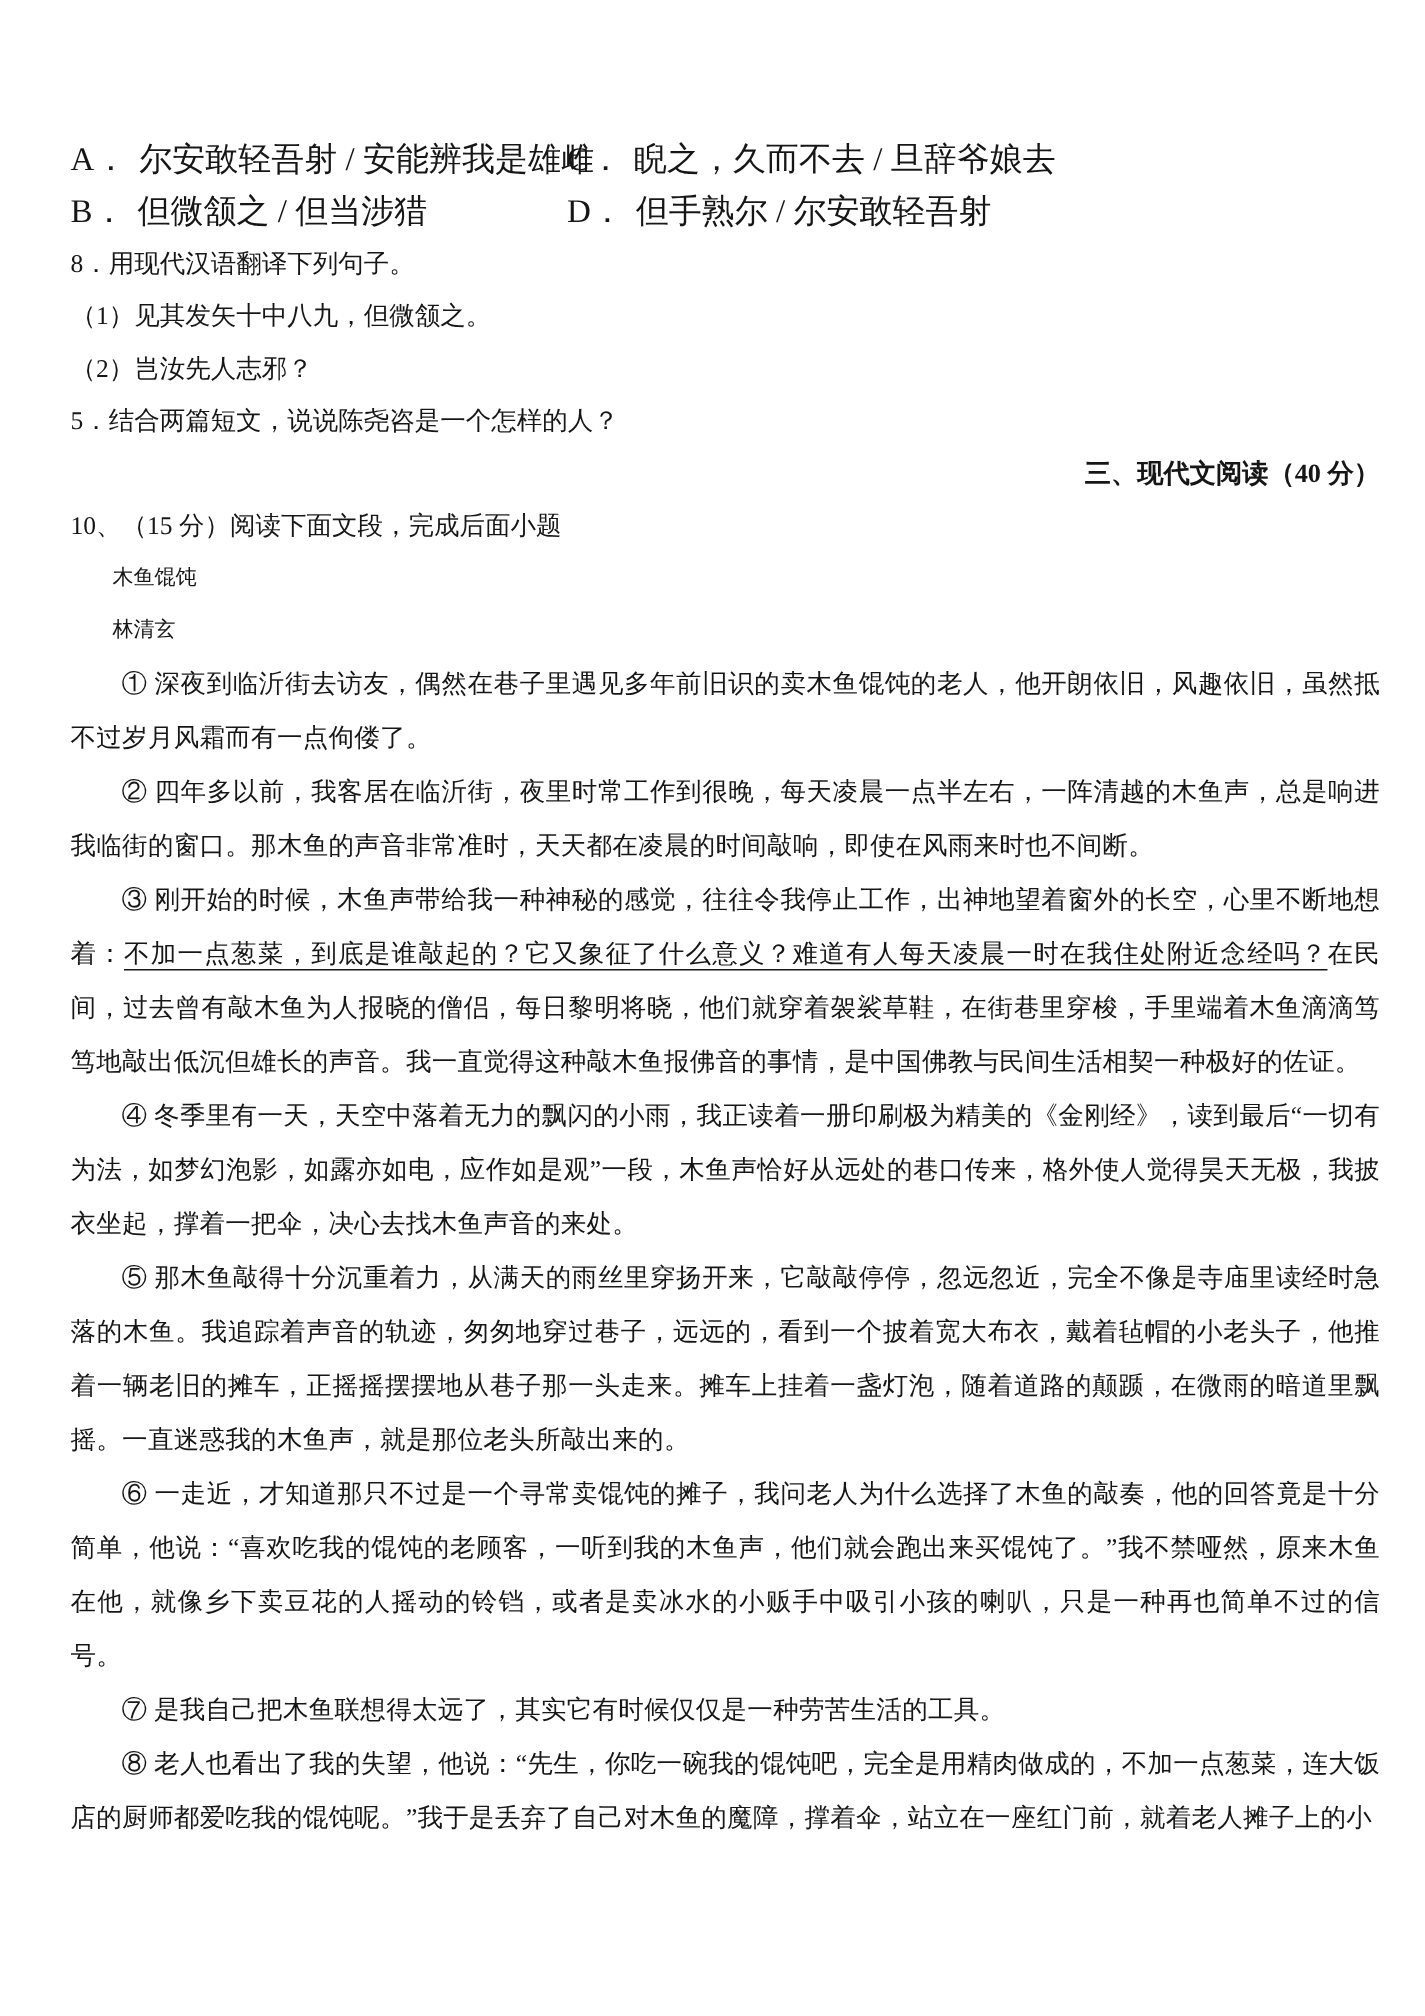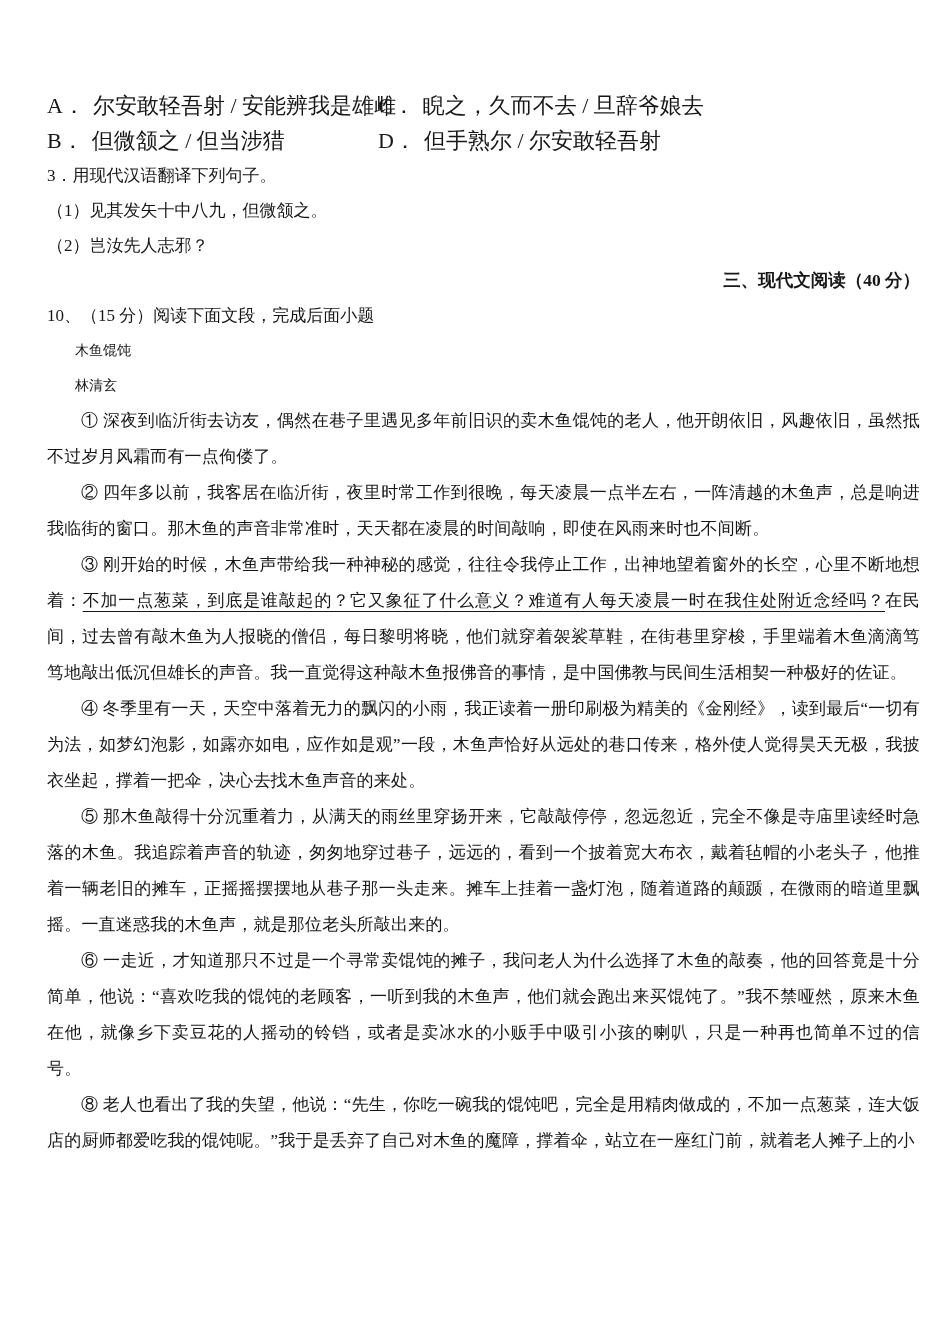--- a/index.html
+++ b/index.html
@@ -81,34 +81,36 @@
       <span class="opt-label">C．</span><span>睨之，久而不去 / 旦辞爷娘去</span>
     </div>
     <div class="opt">
       <span class="opt-label">B．</span><span>但微颔之 / 但当涉猎</span>
     </div>
     <div class="opt">
       <span class="opt-label">D．</span><span>但手熟尔 / 尔安敢轻吾射</span>
     </div>
   </div>
 
-  <div class="qline">3．用现代汉语翻译下列句子。</div>
+  <div class="qline">8．用现代汉语翻译下列句子。</div>
   <div class="qline">（1）见其发矢十中八九，但微颔之。</div>
   <div class="qline">（2）岂汝先人志邪？</div>
+  <div class="qline">5．结合两篇短文，说说陈尧咨是一个怎样的人？</div>
 
   <div class="section-title">三、现代文阅读（40 分）</div>
   <div class="qline">10、（15 分）阅读下面文段，完成后面小题</div>
 
   <div class="passage">
     <p class="ptitle">木鱼馄饨</p>
     <p class="pauthor">林清玄</p>
     <div class="passage-body" id="paragraphs">
         <p class="body"><span>① 深夜到临沂街去访友，偶然在巷子里遇见多年前旧识的卖木鱼馄饨的老人，他开朗依旧，风趣依旧，虽然抵不过岁月风霜而有一点佝偻了。</span></p>
         <p class="body"><span>② 四年多以前，我客居在临沂街，夜里时常工作到很晚，每天凌晨一点半左右，一阵清越的木鱼声，总是响进我临街的窗口。那木鱼的声音非常准时，天天都在凌晨的时间敲响，即使在风雨来时也不间断。</span></p>
         <p class="body"><span>③ 刚开始的时候，木鱼声带给我一种神秘的感觉，往往令我停止工作，出神地望着窗外的长空，心里不断地想着：</span><span class="ul">不加一点葱菜，到底是谁敲起的？它又象征了什么意义？难道有人每天凌晨一时在我住处附近念经吗？</span><span>在民间，过去曾有敲木鱼为人报晓的僧侣，每日黎明将晓，他们就穿着袈裟草鞋，在街巷里穿梭，手里端着木鱼滴滴笃笃地敲出低沉但雄长的声音。我一直觉得这种敲木鱼报佛音的事情，是中国佛教与民间生活相契一种极好的佐证。</span></p>
         <p class="body"><span>④ 冬季里有一天，天空中落着无力的飘闪的小雨，我正读着一册印刷极为精美的《金刚经》，读到最后“一切有为法，如梦幻泡影，如露亦如电，应作如是观”一段，木鱼声恰好从远处的巷口传来，格外使人觉得昊天无极，我披衣坐起，撑着一把伞，决心去找木鱼声音的来处。</span></p>
         <p class="body"><span>⑤ 那木鱼敲得十分沉重着力，从满天的雨丝里穿扬开来，它敲敲停停，忽远忽近，完全不像是寺庙里读经时急落的木鱼。我追踪着声音的轨迹，匆匆地穿过巷子，远远的，看到一个披着宽大布衣，戴着毡帽的小老头子，他推着一辆老旧的摊车，正摇摇摆摆地从巷子那一头走来。摊车上挂着一盏灯泡，随着道路的颠踬，在微雨的暗道里飘摇。一直迷惑我的木鱼声，就是那位老头所敲出来的。</span></p>
         <p class="body"><span>⑥ 一走近，才知道那只不过是一个寻常卖馄饨的摊子，我问老人为什么选择了木鱼的敲奏，他的回答竟是十分简单，他说：“喜欢吃我的馄饨的老顾客，一听到我的木鱼声，他们就会跑出来买馄饨了。”我不禁哑然，原来木鱼在他，就像乡下卖豆花的人摇动的铃铛，或者是卖冰水的小贩手中吸引小孩的喇叭，只是一种再也简单不过的信号。</span></p>
+        <p class="body"><span>⑦ 是我自己把木鱼联想得太远了，其实它有时候仅仅是一种劳苦生活的工具。</span></p>
         <p class="body"><span>⑧ 老人也看出了我的失望，他说：“先生，你吃一碗我的馄饨吧，完全是用精肉做成的，不加一点葱菜，连大饭店的厨师都爱吃我的馄饨呢。”我于是丢弃了自己对木鱼的魔障，撑着伞，站立在一座红门前，就着老人摊子上的小</span></p>
       </div>
   </div>
 
 </div>
 
 </body></html>

